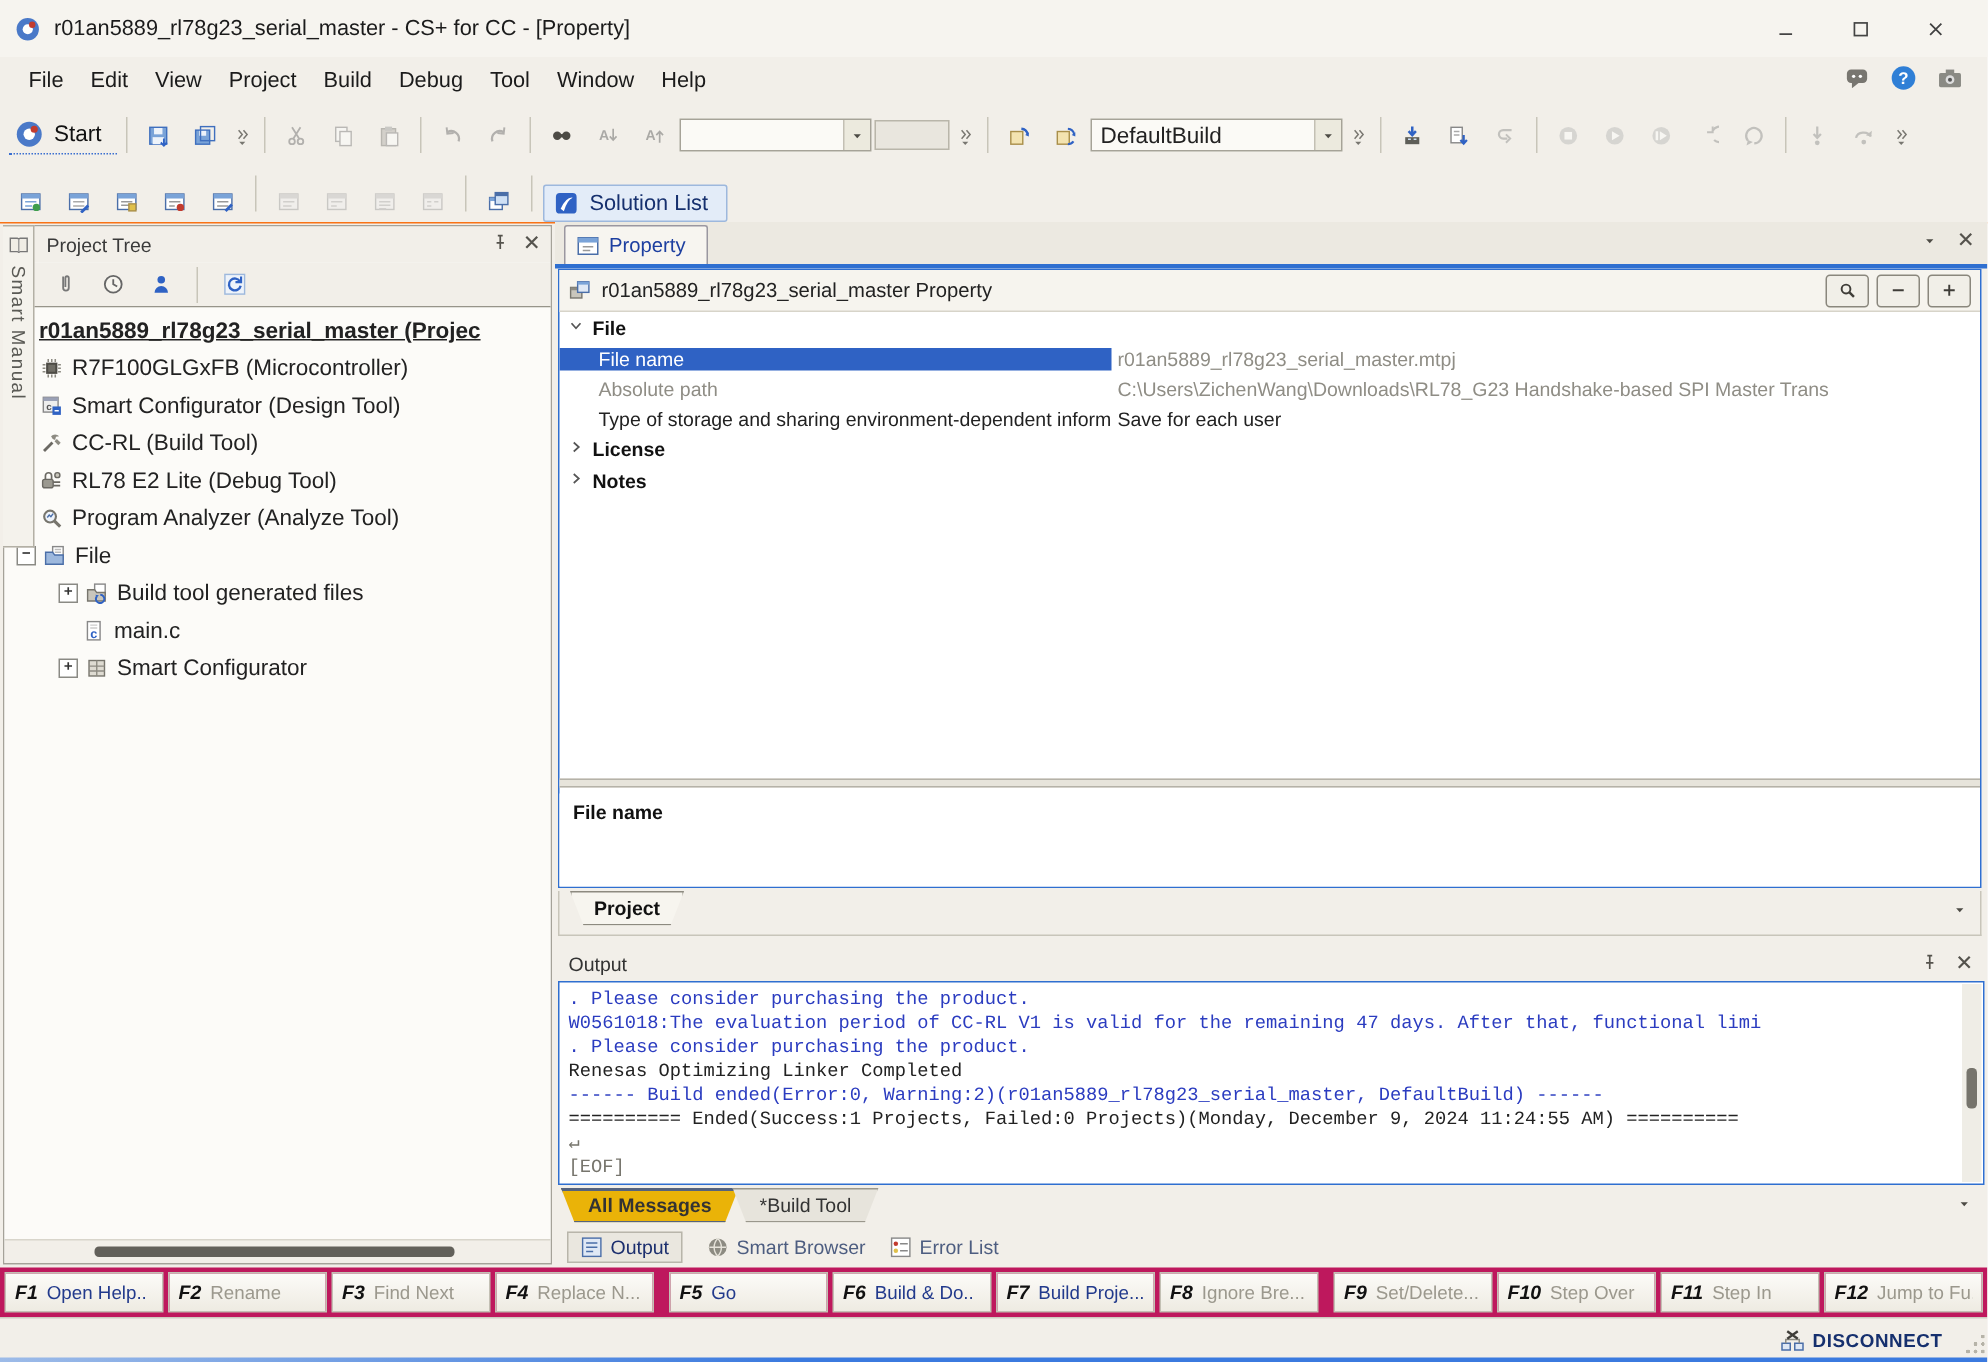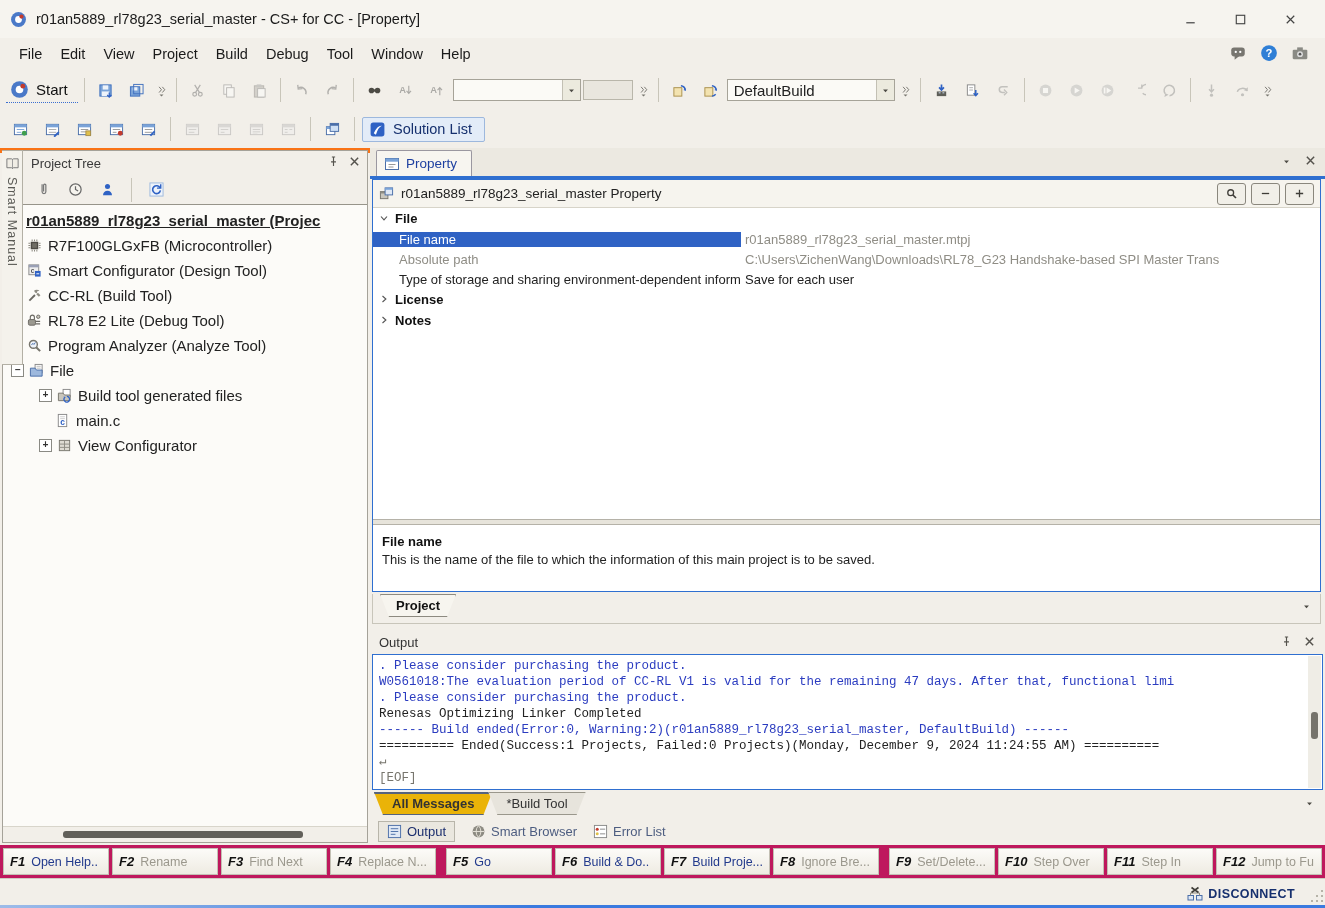--- a/index.html
+++ b/index.html
@@ -14,21 +14,21 @@
   #win-controls{margin-left:auto;display:flex;}
   .win-ctl{width:50px;height:32px;display:flex;align-items:center;justify-content:center;}
 
   
   #menubar{height:32px;display:flex;align-items:center;padding:0 10px;gap:4px;font-size:14.5px;color:#1b1b1b;}
   .menu-item{padding:3px 9px;}
   #menu-right{margin-left:auto;display:flex;gap:13px;margin-right:6px;}
 
   
   #toolbar1{height:40px;display:flex;align-items:center;padding:0 6px;gap:2px;}
-  #toolbar2{height:38px;display:flex;align-items:center;padding:0 6px;gap:3px;border-bottom:5px solid #f97316;}
+  #toolbar2{height:38px;display:flex;align-items:flex-end;padding:0 6px;gap:3px;border-bottom:1px solid #f97316;}
   .tb-sep{width:1px;height:24px;background:#c8c5b9;margin:0 4px;align-self:center;}
   .icon-btn{width:27px;height:26px;display:flex;align-items:center;justify-content:center;border:1px solid transparent;border-radius:2px;}
   .icon-btn.disabled{opacity:.45;filter:grayscale(.9);}
   .tb-overflow{display:flex;align-items:center;margin:0 2px;opacity:.8;}
   .combo{height:22px;background:#fbfaf6;border:1px solid #a6a398;display:inline-flex;align-items:center;justify-content:space-between;padding-left:6px;font-size:15px;color:#222;box-sizing:border-box;}
   .combo-arrow{width:17px;height:100%;display:flex;align-items:center;justify-content:center;background:#eceade;border-left:1px solid #c3c0b4;}
   .tb-field{height:20px;background:#e9e6de;border:1px solid #b9b6aa;display:inline-block;box-sizing:border-box;}
   #start-btn{display:inline-flex;align-items:center;gap:7px;padding:2px 10px 3px 4px;border-bottom:1px dotted #3b6fd0;font-size:15px;color:#111;}
   .solution-btn{display:inline-flex;align-items:center;gap:7px;padding:3px 12px 3px 6px;background:#e3ecf8;border:1px solid #9db8dd;border-radius:2px;font-size:14.5px;color:#16306e;}
 
@@ -715,21 +715,21 @@
               <span class="lbl">main.c</span>
             </div>
             <div class="tree-row" style="padding-left:36px">
               <span class="expander">+</span>
               <span class="icon">
                 <svg viewBox="0 0 16 16" width="15" height="15">
                   <rect x="2.5" y="2.5" width="11" height="11" fill="#dedbd2" stroke="#77756d"></rect>
                   <path d="M2.5 6.5 h11 M2.5 10 h11 M8 2.5 v11" stroke="#8d8b82"></path>
                 </svg>
               </span>
-              <span class="lbl">View Configurator</span>
+              <span class="lbl">Smart Configurator</span>
             </div>
           </div>
         <div id="ptree-hscroll">
           <div id="ptree-hthumb"></div>
         </div>
       </div>
       <div id="smart-strip">
         <span class="icon" id="book-icon-slot">
             <svg viewBox="0 0 16 16" width="15" height="15">
               <path d="M2 3 h5 q1 .2 1 1 q0-.8 1-1 h5 v9.5 h-5 q-1 .2-1 1 q0-.8-1-1 H2 Z" fill="#f0ede5" stroke="#777"></path>
@@ -829,21 +829,20 @@
             <div class="prop-cat">
               <span class="chev"><svg viewBox="0 0 16 16" width="12" height="12">
                   <path d="M6 4 L10.5 8 L6 12" stroke="#555" stroke-width="1.5" fill="none"></path>
                 </svg></span>
               <span>Notes</span>
             </div>
           </div>
         <div id="prop-split"></div>
         <div id="prop-desc">
           <div class="d-title">File name</div>
-          <div class="d-body">This is the name of the file to which the information of this main project is to be saved.</div>
         </div>
       </div>
 
       <div id="project-tab-bar">
         <div class="bottom-tab">
           <span>Project</span>
         </div>
         <span class="right-ctl icon" id="project-bar-arrow">
             <svg viewBox="0 0 16 16" width="11" height="11">
               <path d="M4.5 6.5 L8 10.5 L11.5 6.5 Z" fill="#4d4b45"></path>

